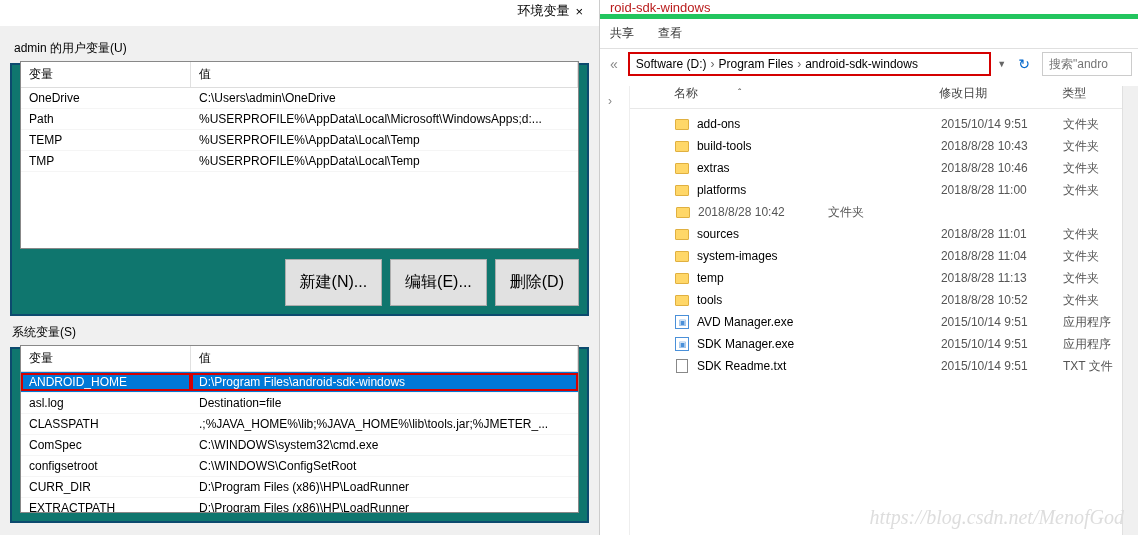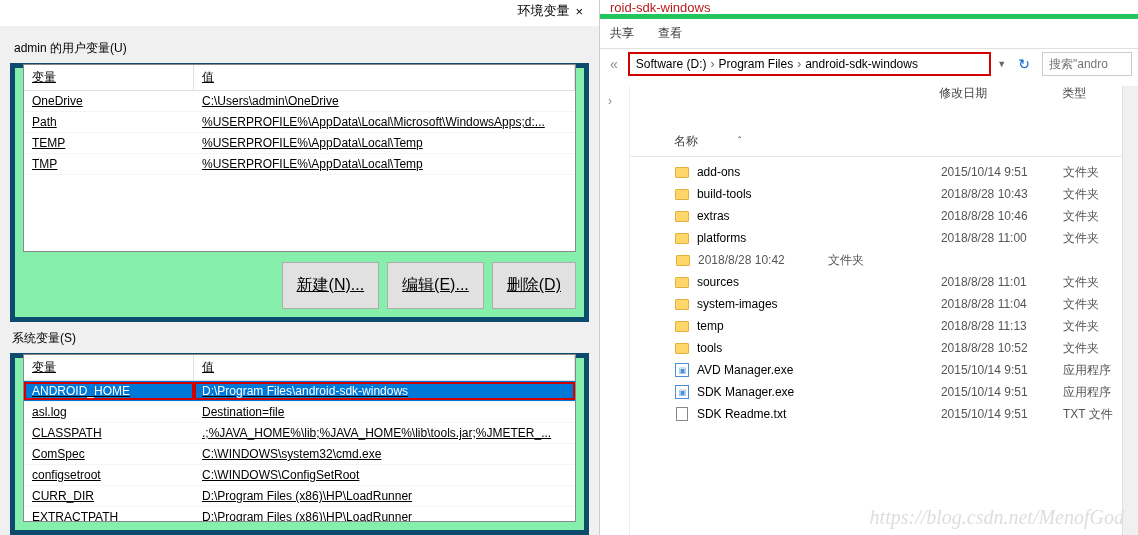--- a/index.html
+++ b/index.html
@@ -23,24 +23,23 @@
     }
     .dlg-title {
       display: flex; justify-content: flex-end; align-items: center;
       padding: 2px 10px 6px 8px;
       background: #fff;
     }
     .dlg-title span { font-size: 13px; }
     .close-x { font-size: 18px; padding: 0 6px; cursor: default; }
     .section {
       margin: 8px 10px;
-      border: 5px solid #0c4a6e;
-      background: #86efac;
+      border: 2px solid #0c4a6e;
+      background: #0f766e;
       padding: 8px;
-      text-decoration: underline;
     }
     .section-inner { margin-top: -12px; }
     .grid {
       background: #fff;
       border: 1px solid #888;
       width: 100%;
     }
     .grid-header {
       display: flex;
       background: #fff;
@@ -134,21 +133,21 @@
       font-size: 12px;
       color: #888;
     }
     .file-header {
       display: flex;
       border-bottom: 1px solid #e8e8e8;
       padding: 6px 0 6px 44px;
       font-size: 12px;
       color: #444;
     }
-    .fh-name { width: 280px; display: flex; align-items: center; gap: 40px; margin-top: 48px; }
+    .fh-name { width: 280px; display: flex; align-items: center; gap: 40px; }
     .fh-date { width: 130px; }
     .fh-type { width: 80px; }
     .sort-arrow { font-size: 10px; }
     .file-list { padding: 4px 0 0 44px; }
     .file-row {
       display: flex; align-items: center;
       height: 22px;
       font-size: 12px;
     }
     .file-row .icon {

